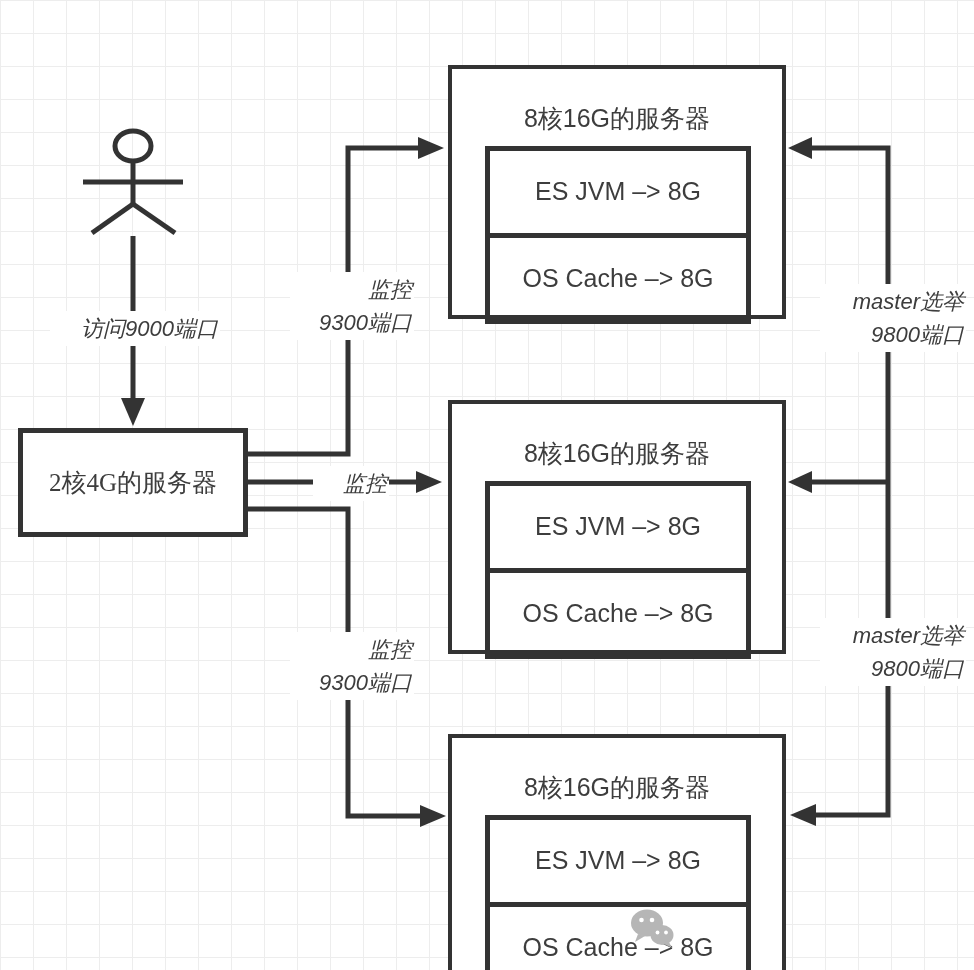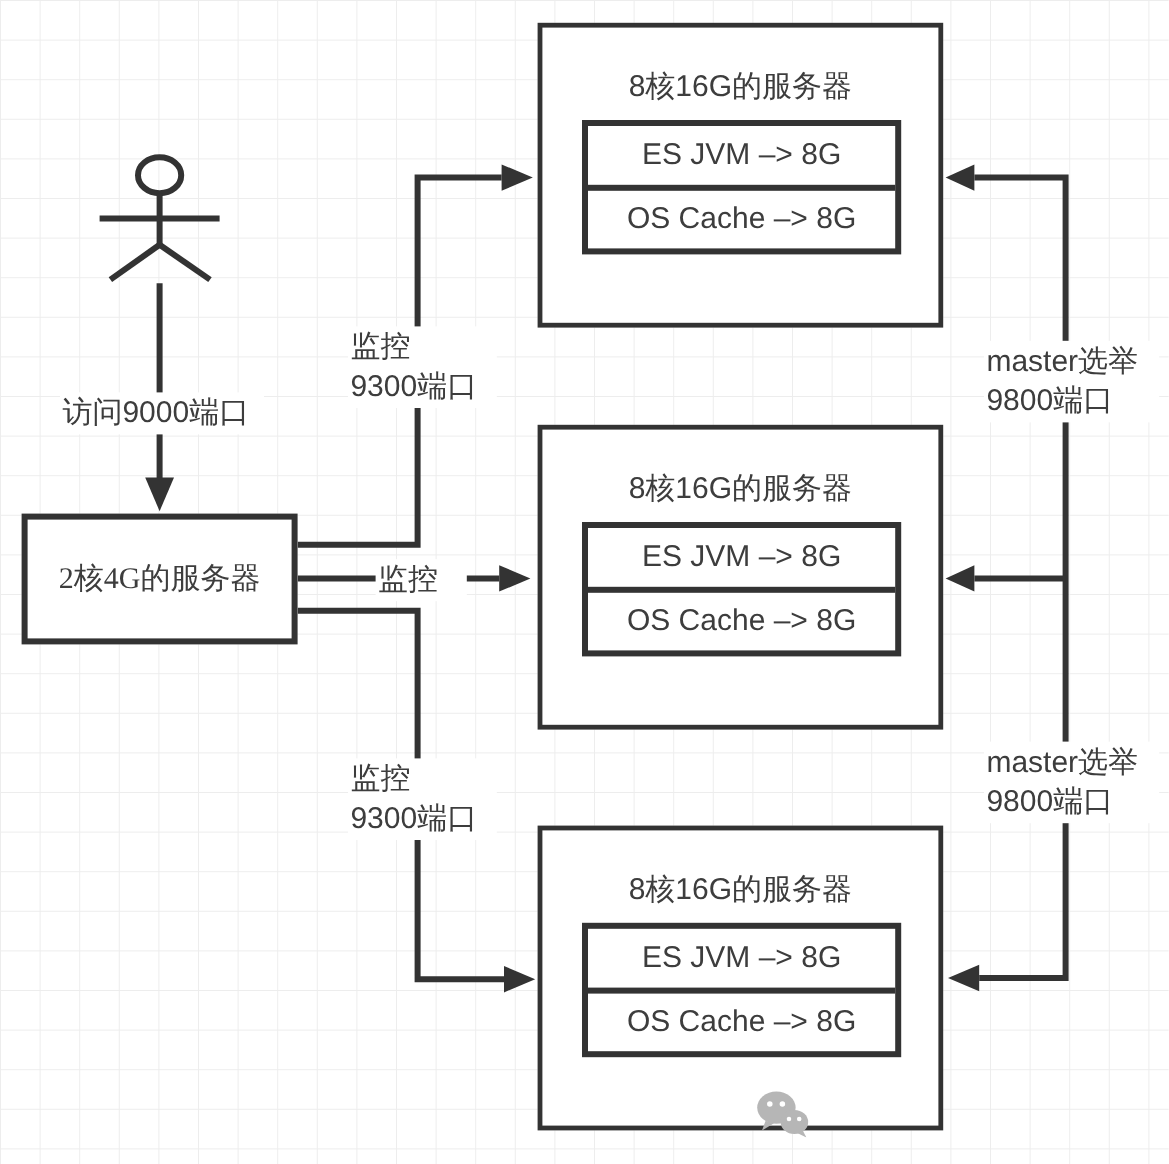--- a/index.html
+++ b/index.html
@@ -15,40 +15,40 @@
   }
   svg.wires{position:absolute;left:0;top:0;z-index:1;}
   .box{position:absolute;background:#fff;box-sizing:border-box;z-index:2;}
   .kbox{
     left:18px;top:428px;width:230px;height:109px;
     border:5px solid #333;display:flex;flex-direction:column;
     align-items:center;justify-content:center;
     font-size:25px;line-height:34px;text-align:center;font-family:Liberation Serif, serif;
   }
   .sbox{
-    left:448px;width:338px;height:254px;border:4px solid #333;
+    left:448px;width:338px;height:254px;border:4px solid #333;margin-top:46px;
   }
   .stitle{
     position:absolute;left:0;top:34px;width:100%;
     text-align:center;font-size:25px;line-height:30px;
   }
   .stack{
-    position:absolute;left:33px;top:77px;width:266px;height:112px;
+    position:absolute;left:33px;top:77px;width:266px;height:178px;
     border:5px solid #333;box-sizing:border-box;
     display:flex;flex-direction:column;
   }
   .srow{
     flex:1;display:flex;align-items:center;justify-content:center;
     font-size:25px;white-space:nowrap;
   }
   .srow.first{border-bottom:5px solid #333;}
   .lbl{
     position:absolute;z-index:3;background:#fff;
-    font-size:25px;line-height:33px;text-align:left;
-    padding:1px 2px;white-space:nowrap;
+    font-size:22px;line-height:33px;text-align:right;
+    padding:1px 2px;white-space:nowrap;font-style:italic;
   }
   .watermark{
     position:absolute;left:630px;top:908px;z-index:4;
     display:flex;align-items:center;gap:9px;
     color:#b6b6b6;font-size:29px;white-space:nowrap;
   }
 </style>
 </head>
 <body>
 
@@ -114,21 +114,21 @@
   </div>
 
   <div class="box sbox" style="top:688px">
     <div class="stitle">8核16G的服务器</div>
     <div class="stack">
       <div class="srow first">ES JVM –&gt; 8G</div>
       <div class="srow">OS Cache –&gt; 8G</div>
     </div>
   </div>
 
-  <div class="lbl" style="left:50px;top:327px;width:166px;">访问9000端口</div>
+  <div class="lbl" style="left:50px;top:311px;width:166px;">访问9000端口</div>
 
   <div class="lbl" style="left:290px;top:272px;width:120px;">
     <div>监控</div>
     <div>9300端口</div>
   </div>
 
   <div class="lbl" style="left:313px;top:466px;width:72px;">监控</div>
 
   <div class="lbl" style="left:290px;top:632px;width:120px;">
     <div>监控</div>

